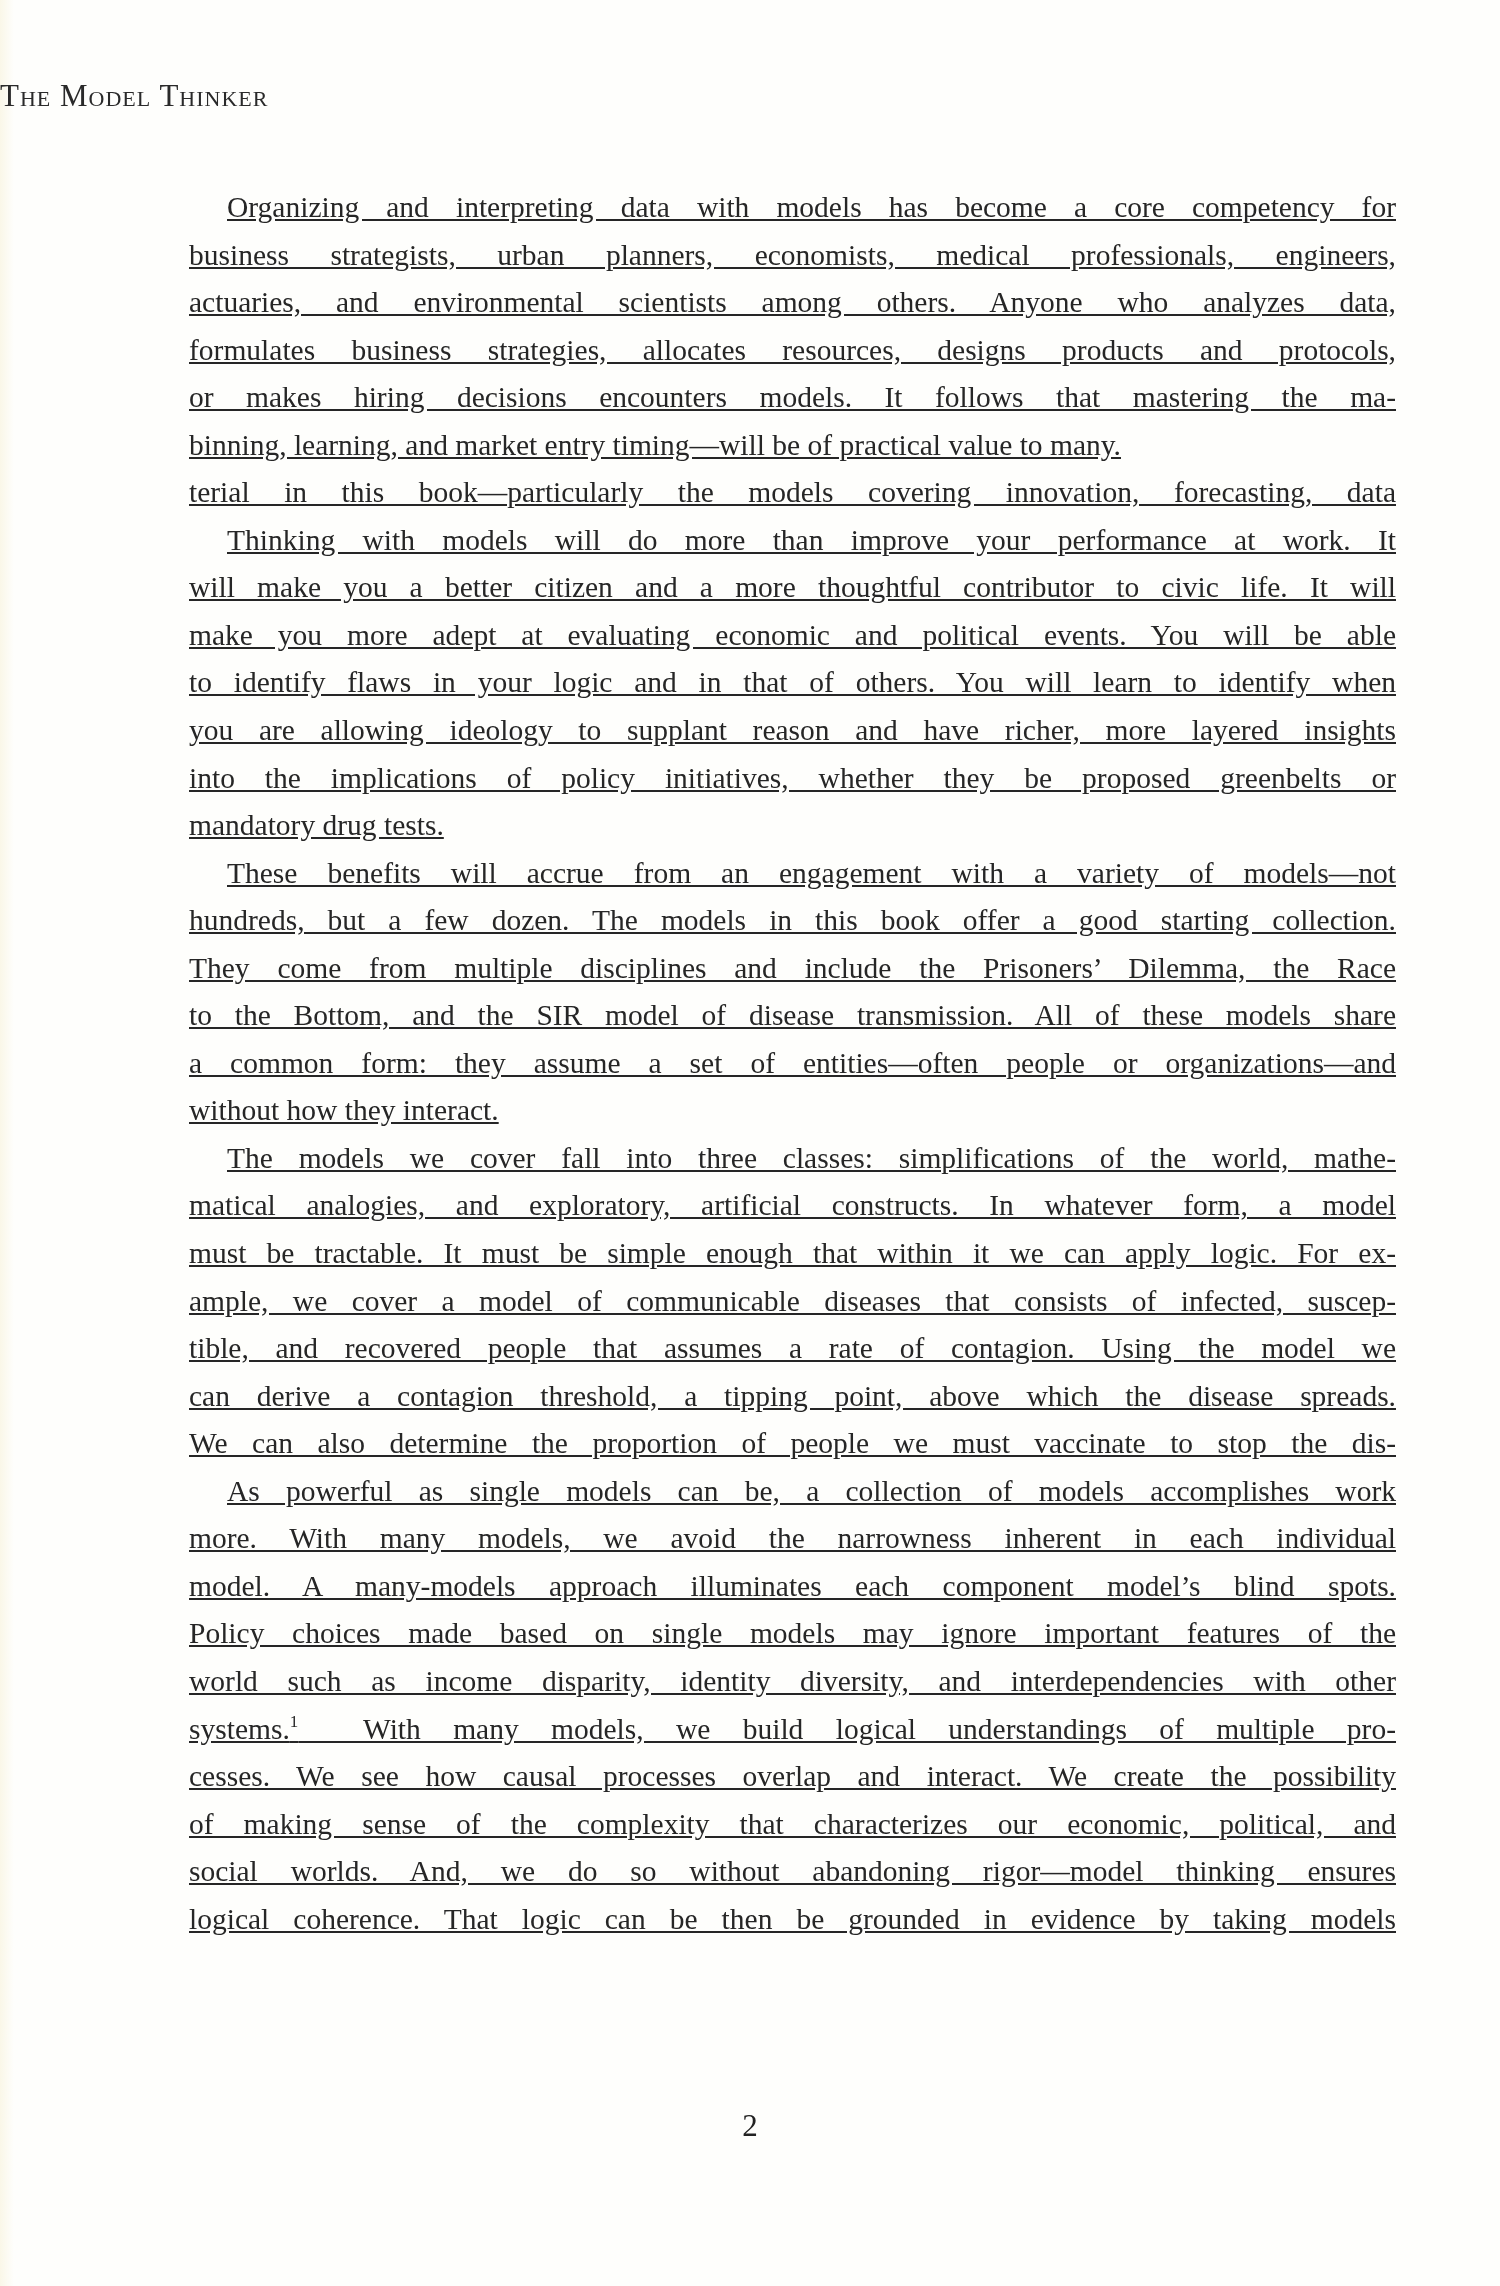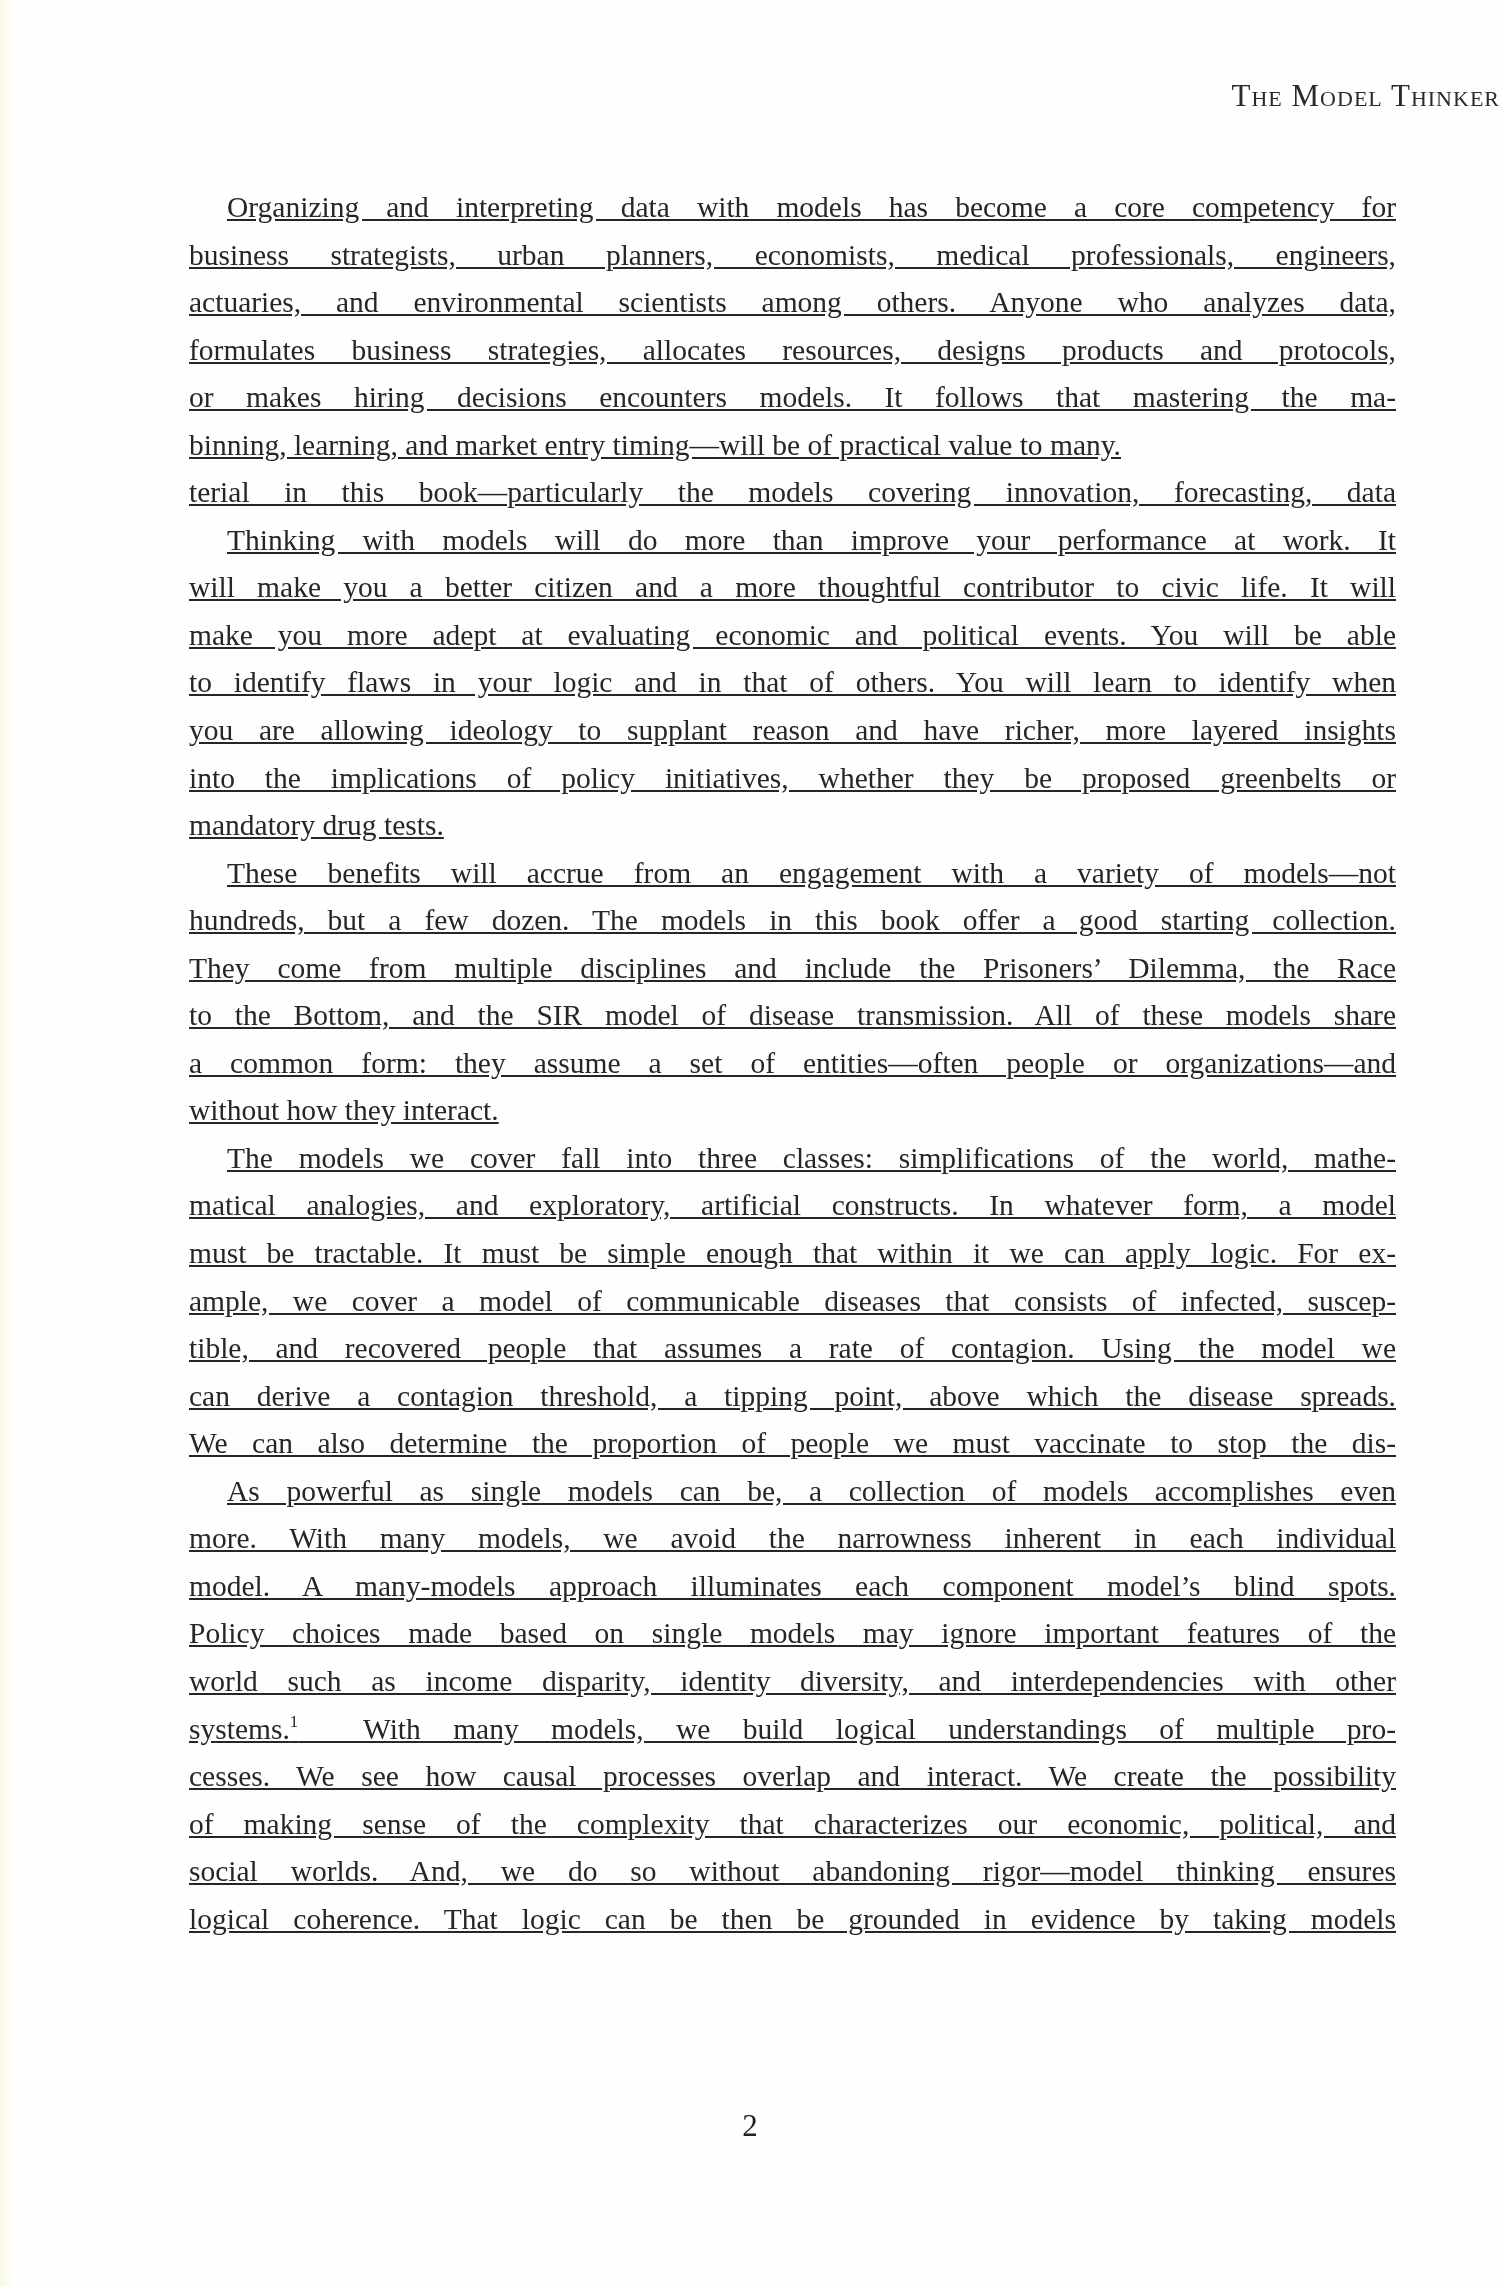--- a/index.html
+++ b/index.html
@@ -7,21 +7,21 @@
     width: 1500px; height: 2286px;
     background: #fefefc;
     position: relative;
     overflow: hidden;
     font-family: "Liberation Serif", "DejaVu Serif", serif;
     color: #262626;
   }
   .running-head {
     position: absolute;
     top: 78px; left: 0; width: 1500px;
-    text-align: right;
+    text-align: left;
     font-size: 31px;
     letter-spacing: 1px;
     font-variant: small-caps;
     color: #2a2a2a;
   }
   .body-text {
     position: absolute;
     top: 184px; left: 189px;
     width: 1207px;
     text-decoration: underline;
@@ -92,21 +92,21 @@
     <span class="line indent">The models we cover fall into three classes: simplifications of the world, mathe-</span>
     <span class="line">matical analogies, and exploratory, artificial constructs. In whatever form, a model</span>
     <span class="line">must be tractable. It must be simple enough that within it we can apply logic. For ex-</span>
     <span class="line">ample, we cover a model of communicable diseases that consists of infected, suscep-</span>
     <span class="line">tible, and recovered people that assumes a rate of contagion. Using the model we</span>
     <span class="line">can derive a contagion threshold, a tipping point, above which the disease spreads.</span>
     <span class="line">We can also determine the proportion of people we must vaccinate to stop the dis-</span>
   </div>
 
   <div class="paragraph">
-    <span class="line indent">As powerful as single models can be, a collection of models accomplishes even</span>
+    <span class="line indent">As powerful as single models can be, a collection of models accomplishes work</span>
     <span class="line">more. With many models, we avoid the narrowness inherent in each individual</span>
     <span class="line">model. A many-models approach illuminates each component model’s blind spots.</span>
     <span class="line">Policy choices made based on single models may ignore important features of the</span>
     <span class="line">world such as income disparity, identity diversity, and interdependencies with other</span>
     <span class="line"><span>systems.</span><sup>1</sup>&nbsp;&nbsp;<span>With many models, we build logical understandings of multiple pro-</span></span>
     <span class="line">cesses. We see how causal processes overlap and interact. We create the possibility</span>
     <span class="line">of making sense of the complexity that characterizes our economic, political, and</span>
     <span class="line">social worlds. And, we do so without abandoning rigor—model thinking ensures</span>
     <span class="line">logical coherence. That logic can be then be grounded in evidence by taking models</span>
   </div>

